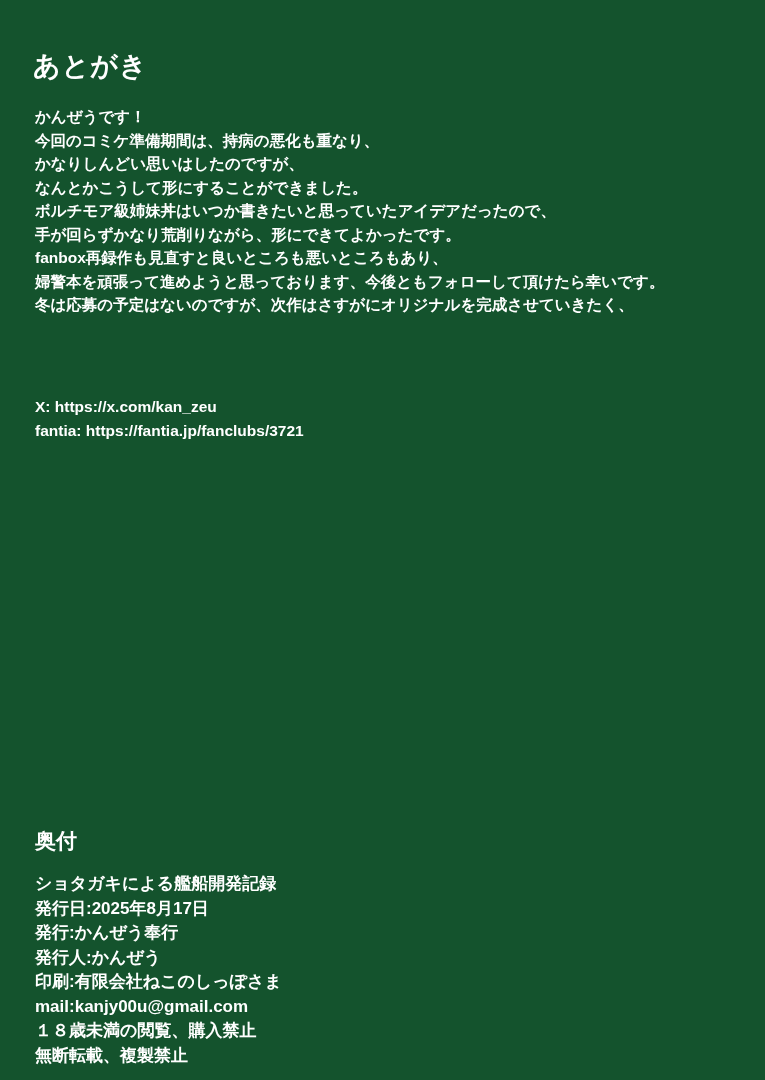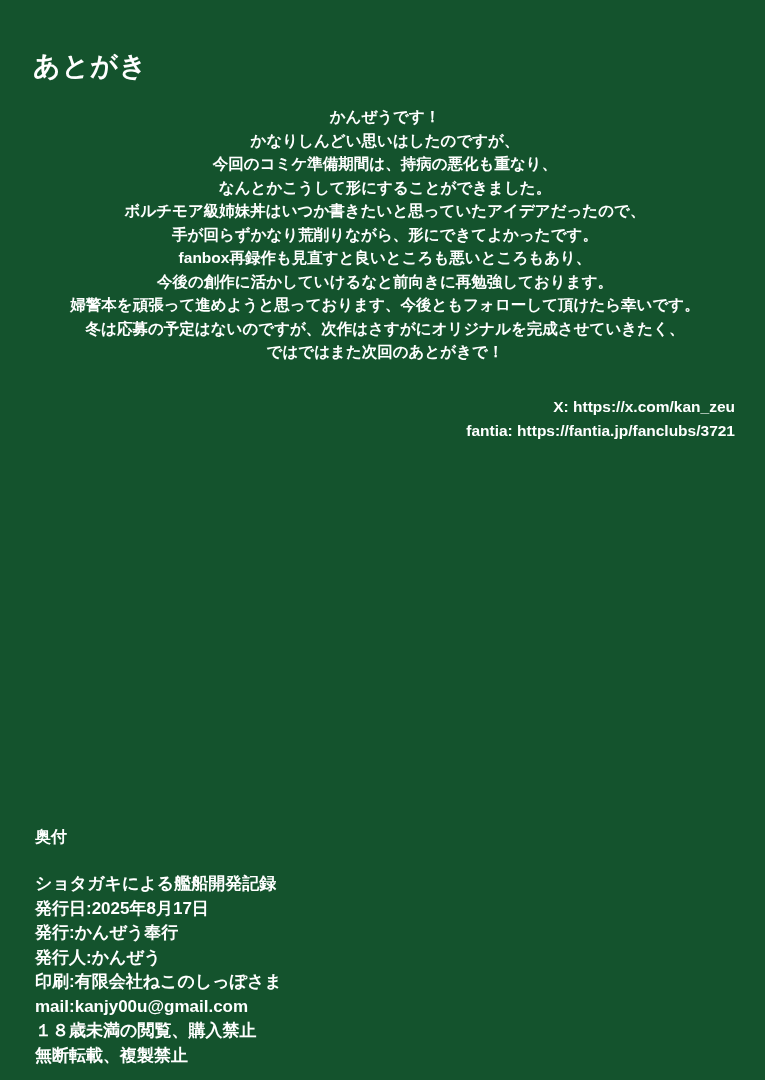--- a/index.html
+++ b/index.html
@@ -29,49 +29,47 @@
     font-weight: bold;
     letter-spacing: 1px;
     line-height: 1.2;
     color: #ffffff;
   }
   .body-block {
     position: absolute;
     left: 35px;
     top: 105px;
     width: 700px;
-    text-align: center;
   }
   .body-line {
     font-size: 15.5px;
     font-weight: bold;
     line-height: 23.5px;
     color: #ffffff;
     white-space: pre;
     letter-spacing: 0px;
   }
   .links-block {
     position: absolute;
     left: 35px;
     top: 395px;
     width: 700px;
-    text-align: right;
   }
   .link-line {
     font-size: 15.5px;
     font-weight: bold;
     line-height: 23.5px;
     color: #ffffff;
     white-space: pre;
   }
   .colophon-title {
     position: absolute;
     left: 35px;
     top: 827px;
-    font-size: 16px;
+    font-size: 21px;
     font-weight: bold;
     color: #ffffff;
   }
   .colophon-block {
     position: absolute;
     left: 35px;
     top: 872px;
     width: 700px;
   }
   .colophon-line {
@@ -84,30 +82,28 @@
 </style>
 </head>
 <body>
 
 <div class="page">
 
   <div class="afterword-title">あとがき</div>
 
   <div class="body-block">
     <div class="body-line">かんぜうです！</div>
+    <div class="body-line">今回のコミケ準備期間は、持病の悪化も重なり、</div>
     <div class="body-line">かなりしんどい思いはしたのですが、</div>
-    <div class="body-line">今回のコミケ準備期間は、持病の悪化も重なり、</div>
     <div class="body-line">なんとかこうして形にすることができました。</div>
     <div class="body-line">ボルチモア級姉妹丼はいつか書きたいと思っていたアイデアだったので、</div>
     <div class="body-line">手が回らずかなり荒削りながら、形にできてよかったです。</div>
     <div class="body-line">fanbox再録作も見直すと良いところも悪いところもあり、</div>
-    <div class="body-line">今後の創作に活かしていけるなと前向きに再勉強しております。</div>
     <div class="body-line">婦警本を頑張って進めようと思っております、今後ともフォローして頂けたら幸いです。</div>
     <div class="body-line">冬は応募の予定はないのですが、次作はさすがにオリジナルを完成させていきたく、</div>
-    <div class="body-line">ではではまた次回のあとがきで！</div>
   </div>
 
   <div class="links-block">
     <div class="link-line">X: https://x.com/kan_zeu</div>
     <div class="link-line">fantia: https://fantia.jp/fanclubs/3721</div>
   </div>
 
   <div class="colophon-title">奥付</div>
 
   <div class="colophon-block">

